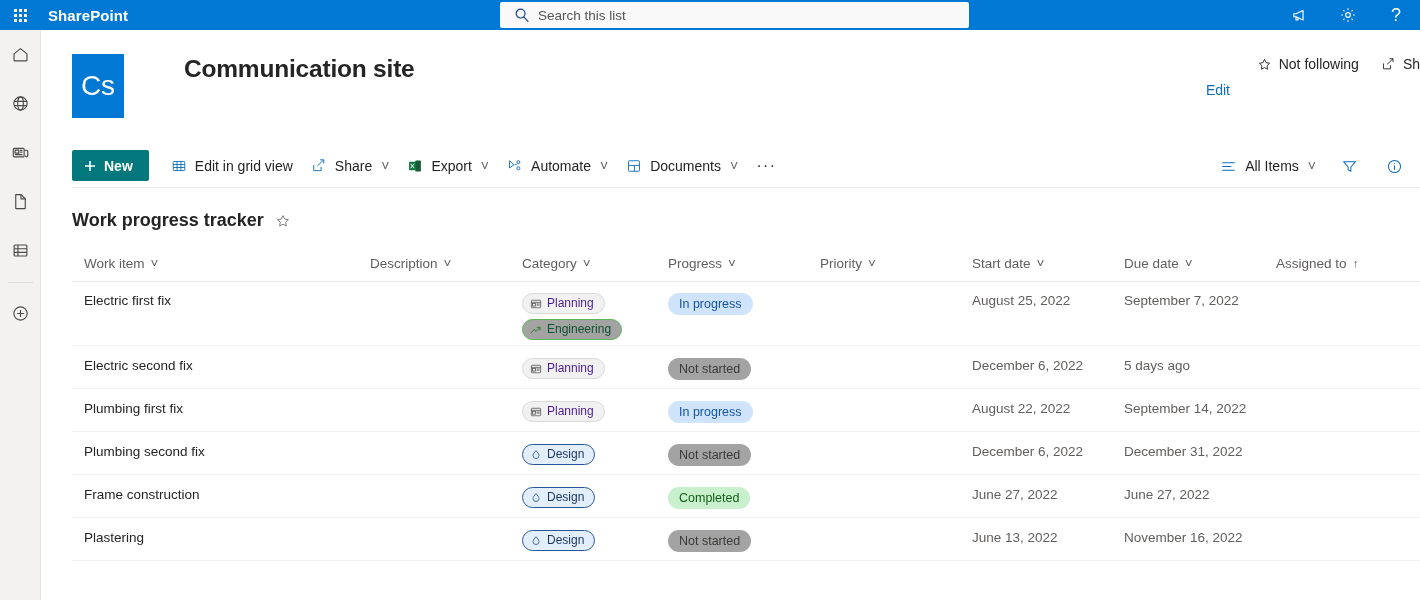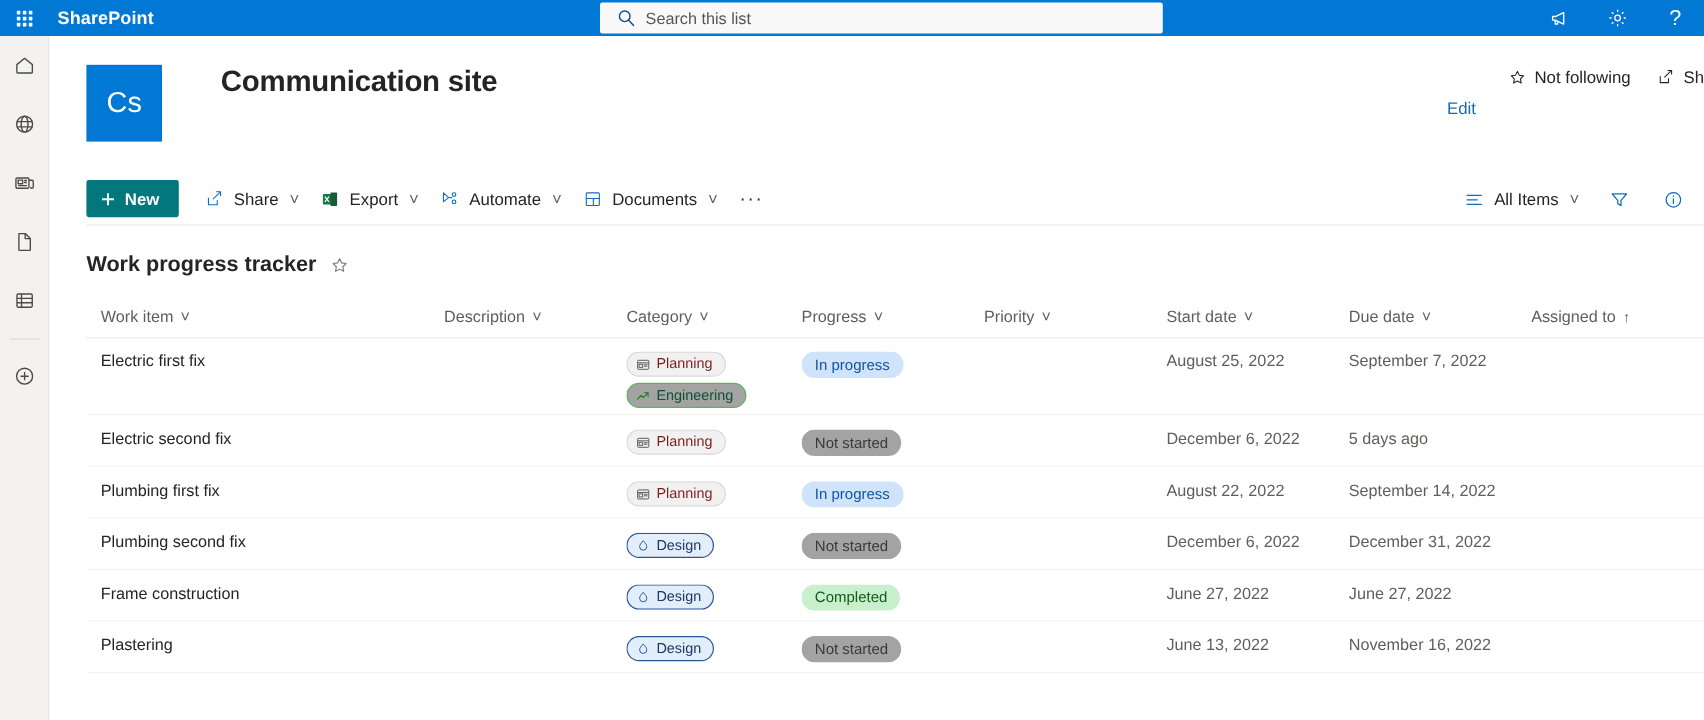--- a/index.html
+++ b/index.html
@@ -102,25 +102,25 @@
   }
 
   
   .site-header {
     position: relative;
     height: 110px;
     padding: 24px 0 0 31px;
   }
   .site-logo {
     position: absolute; left: 31px; top: 24px;
-    width: 63px; height: 64px;
+    width: 52px; height: 64px;
     background: #0078d4;
     color: #fff;
     display: flex; align-items: center; justify-content: center;
-    font-size: 24px;
+    font-size: 28px;
     cursor: pointer;
   }
   .site-title-block { margin-left: 112px; }
   .site-title {
     font-size: 24.5px; color: #242424;
     font-weight: bold;
     line-height: 30px;
     letter-spacing: -.2px;
     cursor: pointer;
     display: inline-block;
@@ -231,21 +231,21 @@
   
   .tag {
     display: inline-flex; align-items: center; gap: 5px;
     height: 21px;
     border-radius: 11px;
     padding: 0 10px 0 7px;
     font-size: 12px;
     white-space: nowrap;
     margin-bottom: 5px;
   }
-  .tag-planning { background: #f1f1f1; border: 1px solid #d9d9d9; color: #7f1d1d; }
+  .tag-planning { background: #f1f1f1; border: 1px solid #d9d9d9; color: #4c1d95; }
   .tag-engineering { background: #a3a3a3; border: 1px solid #5ab55a; color: #0f5132; }
   .tag-design { background: #e3eefb; border: 1px solid #2a5699; color: #1f3864; }
   .tag svg { display: block; flex: none; }
 
   .status {
     display: inline-flex; align-items: center; justify-content: center;
     height: 22px; min-width: 74px;
     border-radius: 11px;
     padding: 0 11px;
     font-size: 12.5px;
@@ -373,20 +373,27 @@
   </div>
 
   <div class="cmdbar">
     <button class="btn-new">
       <svg width="12" height="12" viewBox="0 0 12 12" stroke="#fff" stroke-width="1.6">
           <path d="M6 1v10M1 6h10"></path>
         </svg>
       <span>New</span>
     </button>
 
+    <div class="cmd">
+      <svg width="16" height="16" viewBox="0 0 20 20" fill="none" stroke="#0f6cbd" stroke-width="1.15">
+        <rect x="2.8" y="4.3" width="14.4" height="11.4" rx="1"></rect>
+          <path d="M2.8 8.1h14.4M2.8 11.9h14.4M7.6 4.3v11.4M12.4 4.3v11.4"></path>
+      </svg>
+      <span>Edit in grid view</span>
+    </div>
 
     <div class="cmd">
       <svg width="16" height="16" viewBox="0 0 20 20" fill="none" stroke="#0f6cbd" stroke-width="1.15" stroke-linejoin="round">
         <path d="M3.4 8.6v7.2h9.2V11"></path>
           <path d="M8 9.9l8-7.6"></path>
           <path d="M11.4 2.3H16v4.4"></path>
       </svg>
       <span>Share</span>
       <span class="chev">˅</span>
     </div>

